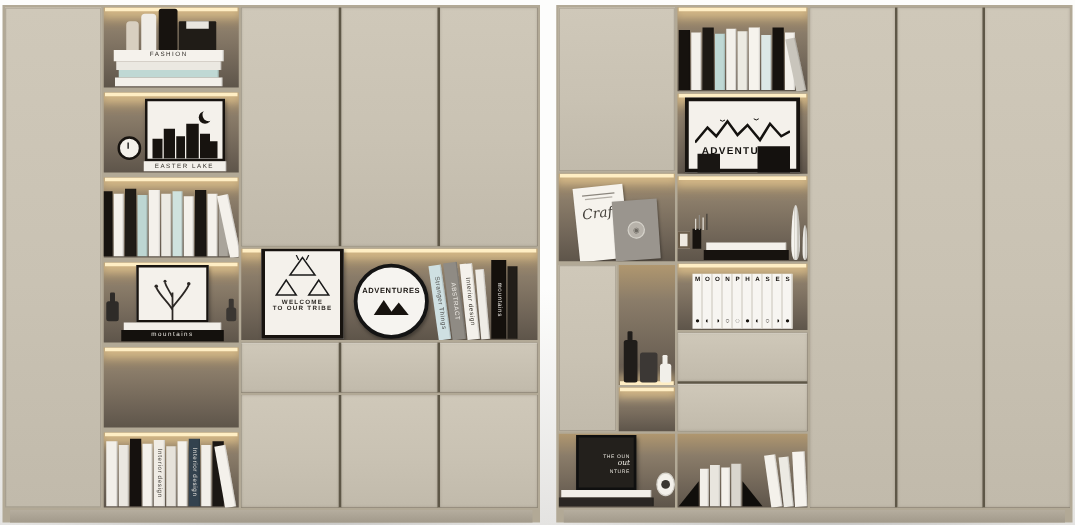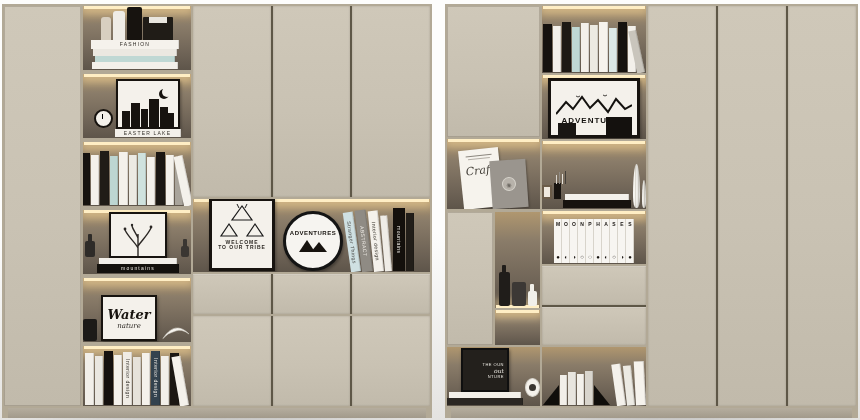--- a/index.html
+++ b/index.html
@@ -143,30 +143,20 @@
                   <span style="color: rgb(239, 236, 230);">mountains</span>
                 </div>
               </div>
           </div>
           <div class="bottle" style="width:8px;height:11px;background:#3a3632;margin-bottom:16px;"></div>
         </div>
       </div>
 
       <div class="niche" style="left:81px;top:274px;width:108px;height:64px;">
         <div class="led"></div>
-        <div class="items" style="gap:4px;">
-          <div style="width:15px;height:22px;background:#1c1a18;border-radius:2px;"></div>
-          <div class="frame" style="width:56px;height:42px;border-width:2px;justify-content:center;">
-            <div style="font-family:'DejaVu Serif',serif;font-style:italic;font-weight:bold;font-size:13px;color:#17130f;">Water</div>
-            <div style="font-family:'DejaVu Serif',serif;font-style:italic;font-size:7px;color:#2c2823;">nature</div>
-          </div>
-          <svg width="32" height="16" viewBox="0 0 32 16">
-            <path d="M2,14 Q15,-6 30,9 Q22,3 15,6 Q7,8 2,14 Z" fill="#f6f4ef" stroke="#d8d4cb" stroke-width="0.6"></path>
-          </svg>
-        </div>
       </div>
 
       <div class="niche" style="left:81px;top:342px;width:108px;height:60px;">
         <div class="led"></div>
         <div class="items">
             <div class="vstack">
               <div class="spine" style="width: 9px; height: 52px; background: rgb(242, 239, 233);"></div>
               <div class="spine" style="width: 8px; height: 49px; background: rgb(234, 231, 224);"></div>
               <div class="spine" style="width: 9px; height: 54px; background: rgb(21, 17, 14);"></div>
               <div class="spine" style="width: 8px; height: 50px; background: rgb(244, 241, 235);"></div>

